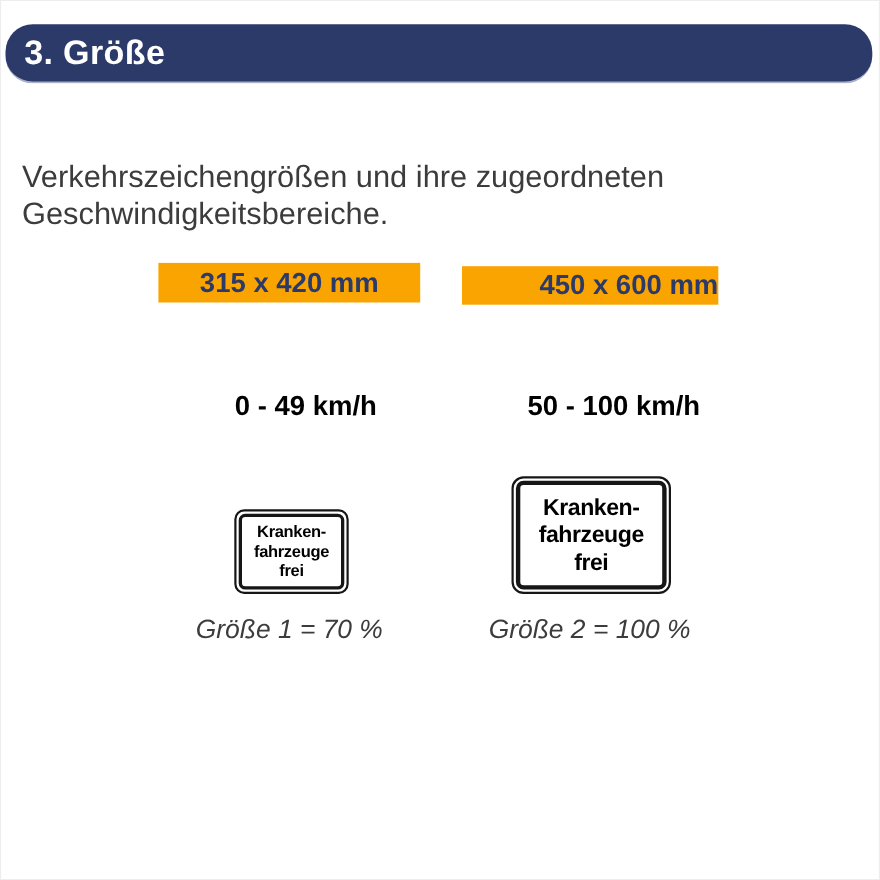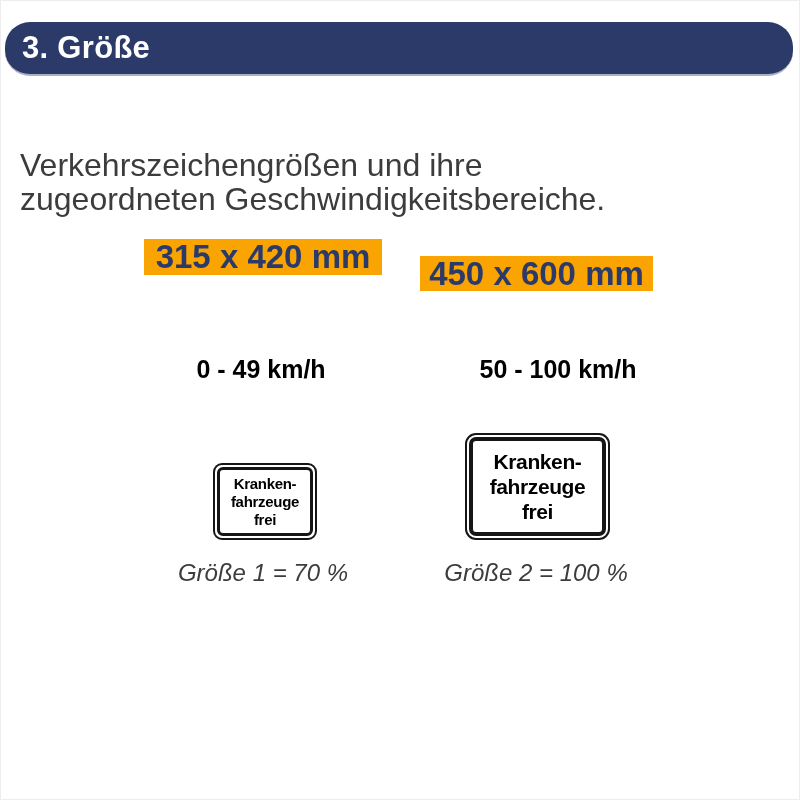--- a/index.html
+++ b/index.html
@@ -36,40 +36,40 @@
     font-weight: bold;
     padding-left: 17px;
     letter-spacing: 0.3px;
   }
 
   
   .intro {
     position: absolute;
     left: 20px; top: 116px;
     width: 660px;
-    font-size: 32px;
+    font-size: 28px;
     line-height: 34px;
     color: #3c3c3c;
   }
 
   
   .size-bar {
     position: absolute;
     box-sizing: border-box;
     background: var(--orange);
     color: var(--header);
-    font-size: 33px;
+    font-size: 25px;
     font-weight: bold;
     display: flex;
     align-items: center;
     justify-content: center;
     white-space: nowrap;
   }
   .size-bar.small { left: 144px; top: 239px; width: 238px; height: 36px; }
-  .size-bar.large { left: 420px; top: 256px; width: 233px; height: 35px; }
+  .size-bar.large { left: 420px; top: 242px; width: 233px; height: 35px; justify-content: flex-end; }
 
   
   .band {
     position: absolute;
     left: 145px; top: 301px;
     width: 491px; height: 36px;
     background: var(--band);
     color: #ffffff;
     font-size: 24px;
     font-weight: bold;
@@ -81,21 +81,21 @@
   
   .speed {
     position: absolute;
     top: 355px;
     transform: translateX(-50%);
     font-size: 25px;
     font-weight: bold;
     color: #000000;
     white-space: nowrap;
   }
-  .speed.small { left: 261px; }
+  .speed.small { left: 278px; }
   .speed.large { left: 558px; }
 
   
   .sign {
     position: absolute;
     box-sizing: border-box;
     background: #ffffff;
     border: 2px solid #161616;
     padding: 2px;
   }

